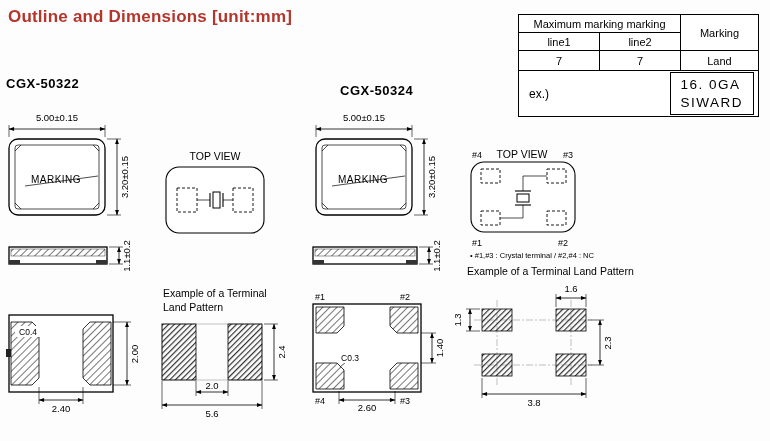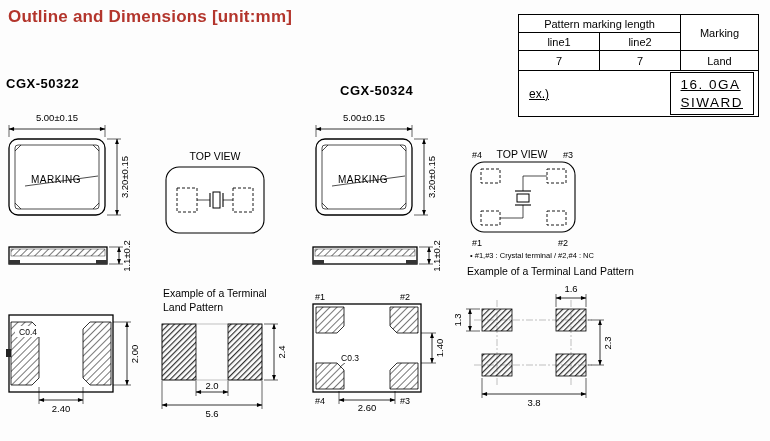--- a/index.html
+++ b/index.html
@@ -4,21 +4,21 @@
 <style>
   * { margin:0; padding:0; box-sizing:border-box; }
   html,body { width:770px; height:441px; }
   body { background:#ffffff; font-family:"Liberation Sans", sans-serif; }
   .page { position:relative; width:770px; height:441px; background:#fdfdfd; overflow:hidden; }
   .title { position:absolute; left:8px; top:7px; font-size:17px; font-weight:bold; color:#b3352c; letter-spacing:.2px; }
 
   table.mark { position:absolute; left:518px; top:14px; border-collapse:collapse; background:#fff; table-layout:fixed; border:1.5px solid #000; }
   table.mark td { border:1px solid #000; font-size:11px; text-align:center; vertical-align:middle; height:18px; padding:1px 2px; color:#000; }
   table.mark td.vals { height:20px; }
-  td.ex-cell { height:60px; padding:4px 8px;text-decoration:underline; }
+  td.ex-cell { height:60px; padding:4px 8px; }
   .ex-wrap { display:flex; align-items:center; justify-content:space-between; height:100%; }
   .ex-label { font-size:12px; padding-left:8px; }
   .ex-box { border:1.5px solid #000; padding:3px 10px; font-size:13.5px; letter-spacing:1.5px; line-height:1.3; text-align:left; margin-right:2px; }
 
   svg.draw { position:absolute; left:0; top:0; }
   svg text { font-family:"Liberation Sans", sans-serif; fill:#000; }
   .model { font-size:13px; font-weight:bold; letter-spacing:.5px; }
   .lbl { font-size:10.5px; }
   .dimtxt { font-size:9.5px; }
   .pin { font-size:9px; }
@@ -43,21 +43,21 @@
   <div class="title">Outline and Dimensions [unit:mm]</div>
 
   <table class="mark">
     <colgroup>
         <col style="width:81px">
         <col style="width:81px">
         <col style="width:78px">
       </colgroup>
     <tbody>
       <tr>
-        <td colspan="2">Pattern marking length</td>
+        <td colspan="2">Maximum marking marking</td>
         <td rowspan="2">Marking</td>
       </tr>
       <tr>
         <td>line1</td>
         <td>line2</td>
       </tr>
       <tr>
         <td class="vals">7</td>
         <td class="vals">7</td>
         <td class="vals">Land</td>

